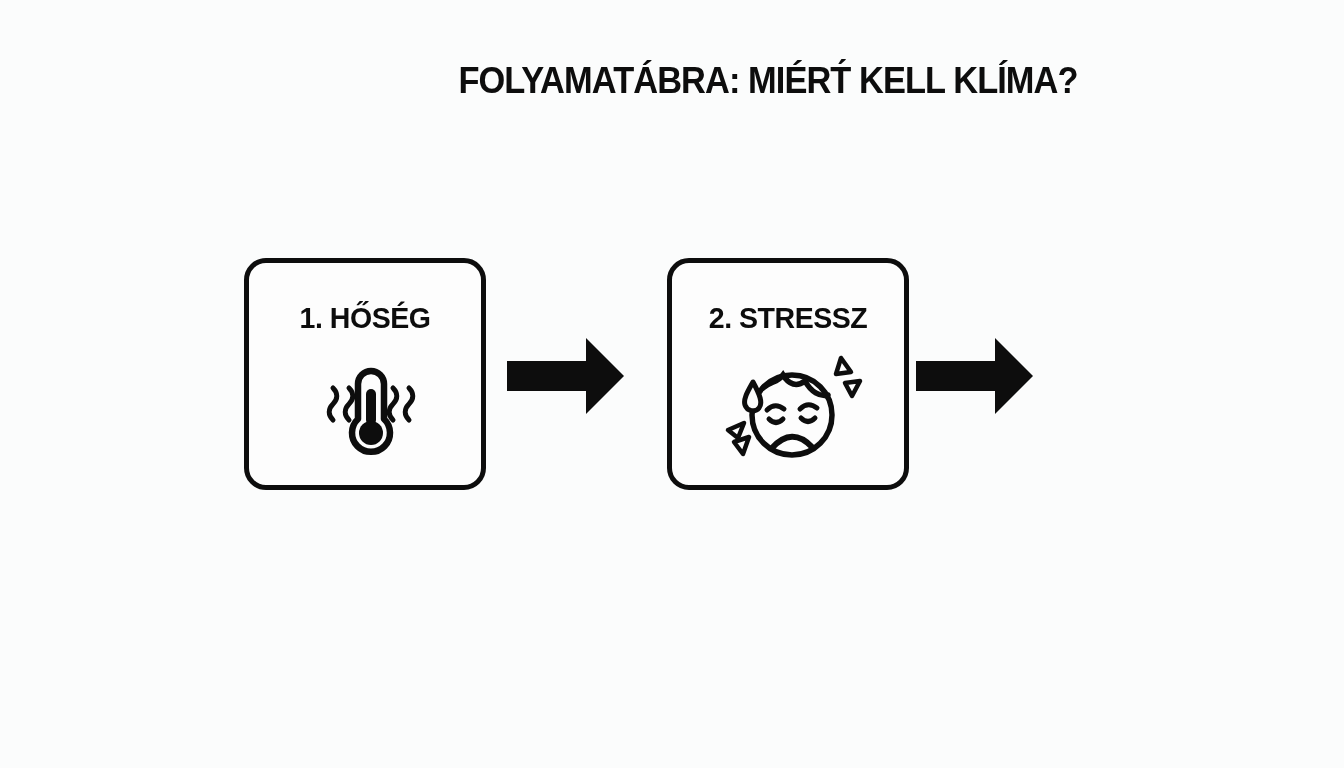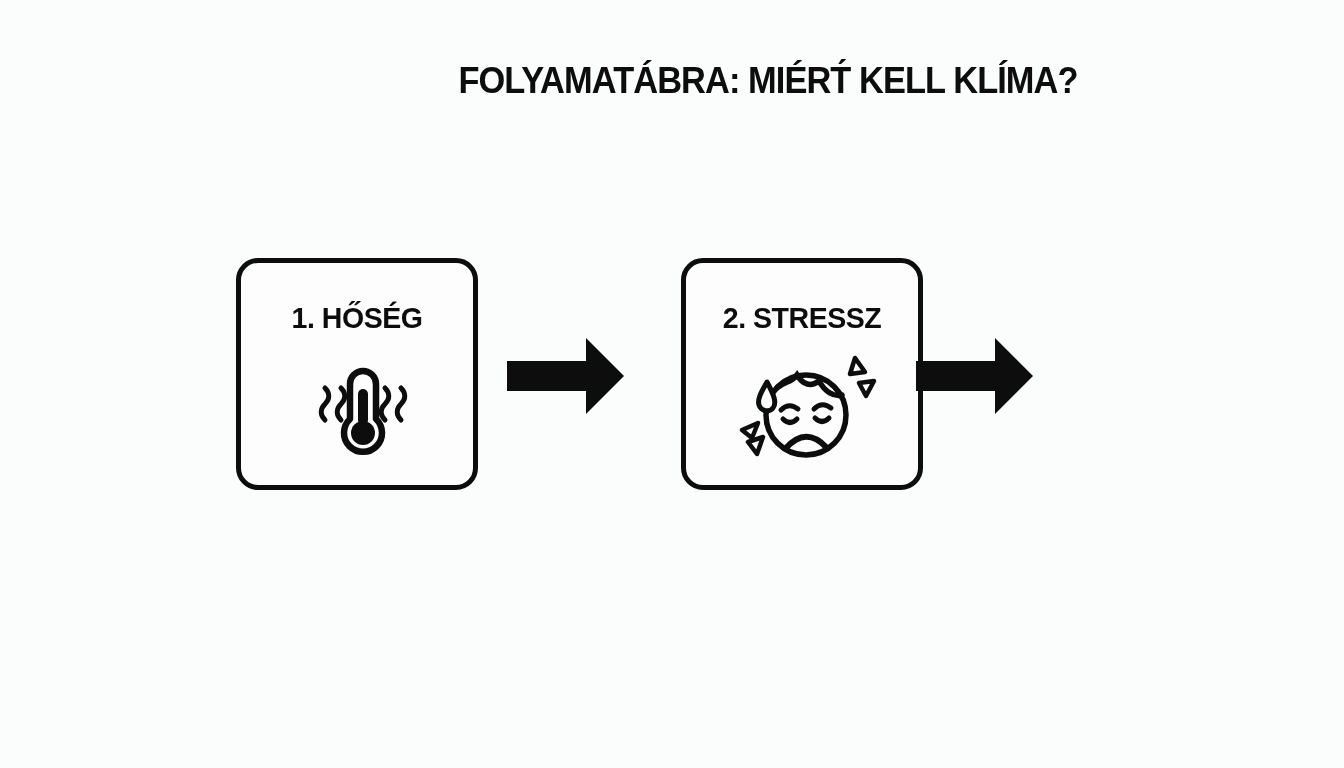--- a/index.html
+++ b/index.html
@@ -30,22 +30,22 @@
   }
   .step-box{
     position:absolute;
     top:258px;
     width:242px;height:232px;
     box-sizing:border-box;
     border:5px solid #0d0d0d;
     border-radius:22px;
     background:#fdfdfd;
   }
-  .step-box.b1{left:140px;}
-  .step-box.b2{left:585px;}
+  .step-box.b1{left:148px;}
+  .step-box.b2{left:571px;}
   .step-box.b3{left:963px;}
   .step-label{
     position:absolute;
     left:0;top:38px;width:100%;
     text-align:center;
     font-size:30px;
     font-weight:bold;
     letter-spacing:-.5px;
     color:#0d0d0d;
     transform:scaleX(.95);

